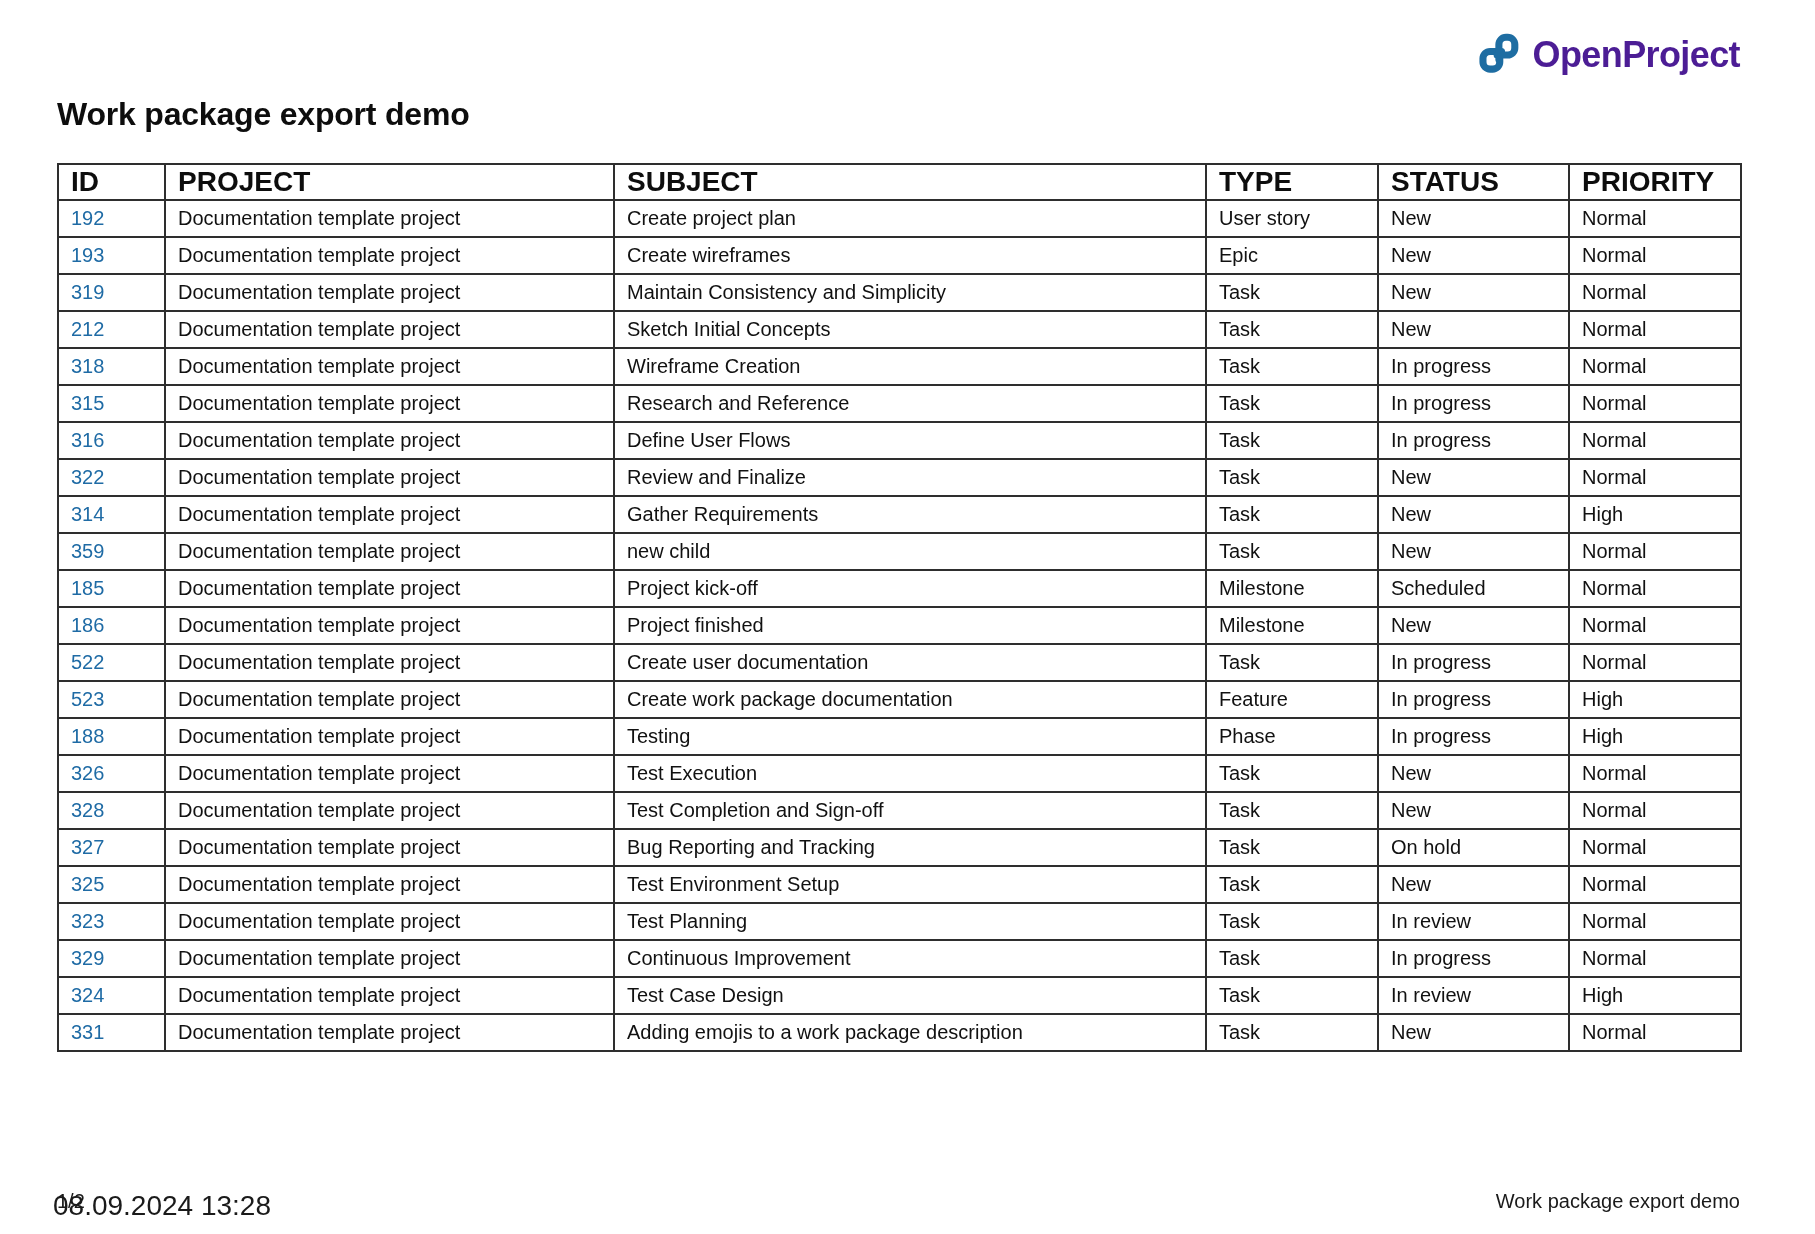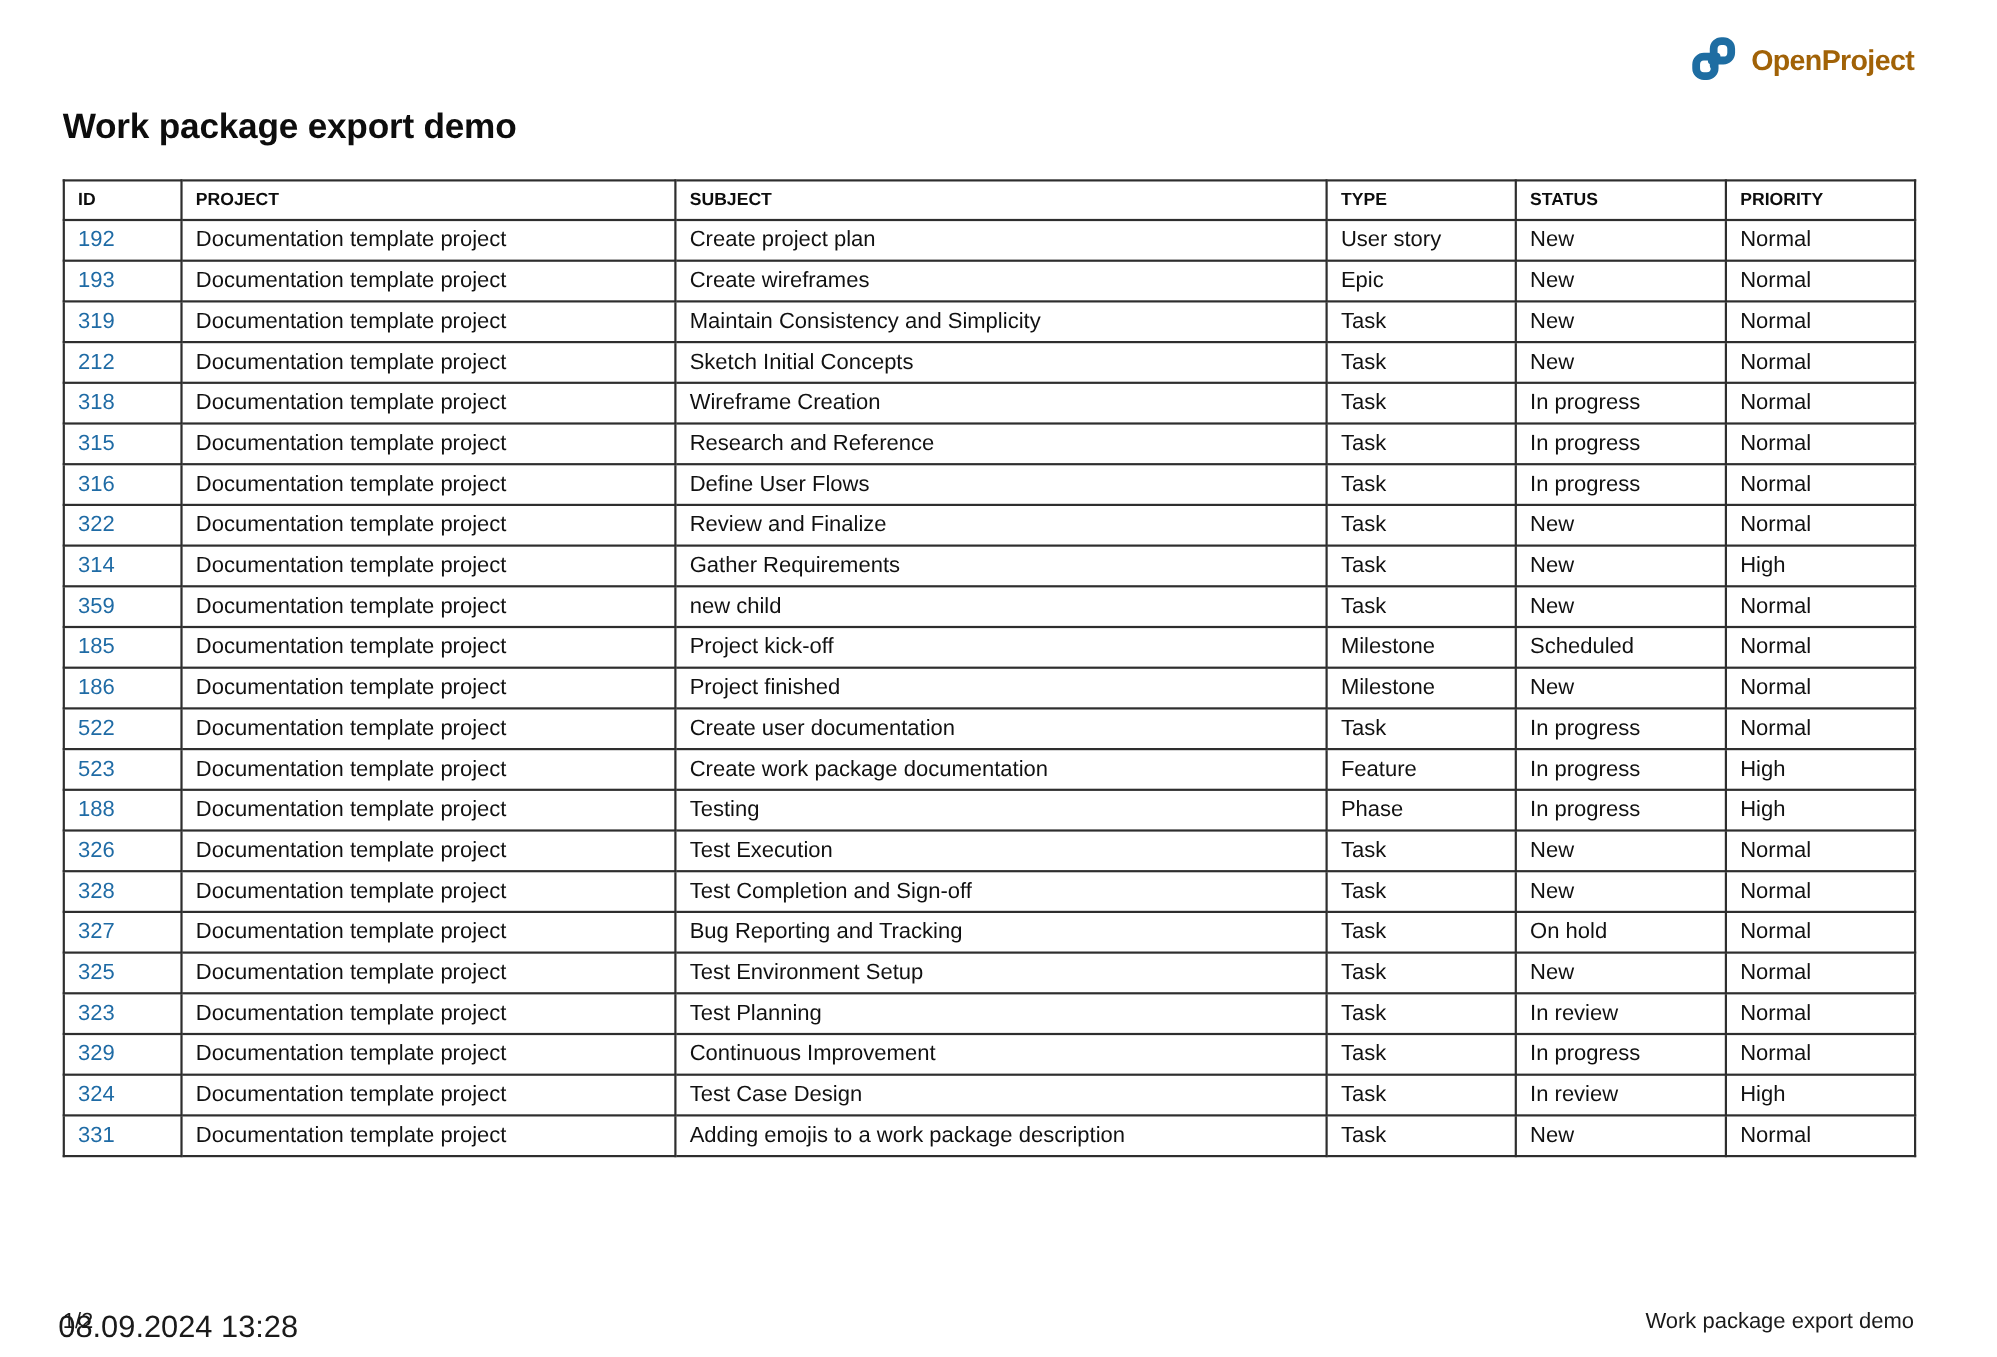--- a/index.html
+++ b/index.html
@@ -17,24 +17,24 @@
   .logo {
     position: absolute;
     top: 32px;
     right: 75px;
     display: flex;
     align-items: center;
     gap: 12px;
   }
   .logo-mark { width: 46px; height: 46px; }
   .logo-text {
-    font-size: 26px;
+    font-size: 36px;
     font-weight: 600;
     letter-spacing: -0.6px;
-    color: #a16207;
+    color: #4c1d95;
     line-height: 46px;
   }
 
   
   .doc-title {
     position: absolute;
     top: 96px;
     left: 57px;
     margin: 0;
     font-size: 32px;
@@ -57,21 +57,21 @@
     text-align: left;
     vertical-align: middle;
     padding: 6px 10px 6px 12px;
     font-size: 20px;
     line-height: 23px;
     white-space: nowrap;
     overflow: hidden;
   }
   table.wp th {
     font-weight: 700;
-    font-size: 16px;
+    font-size: 28px;
     line-height: 22px;
     color: #0d0d0d;
   }
   table.wp td { color: #111111; }
   table.wp td.id-cell { color: #1f6ba5; border-radius: 18px; }
 
   
   .footer-left {
     position: absolute;
     top: 1190px;

